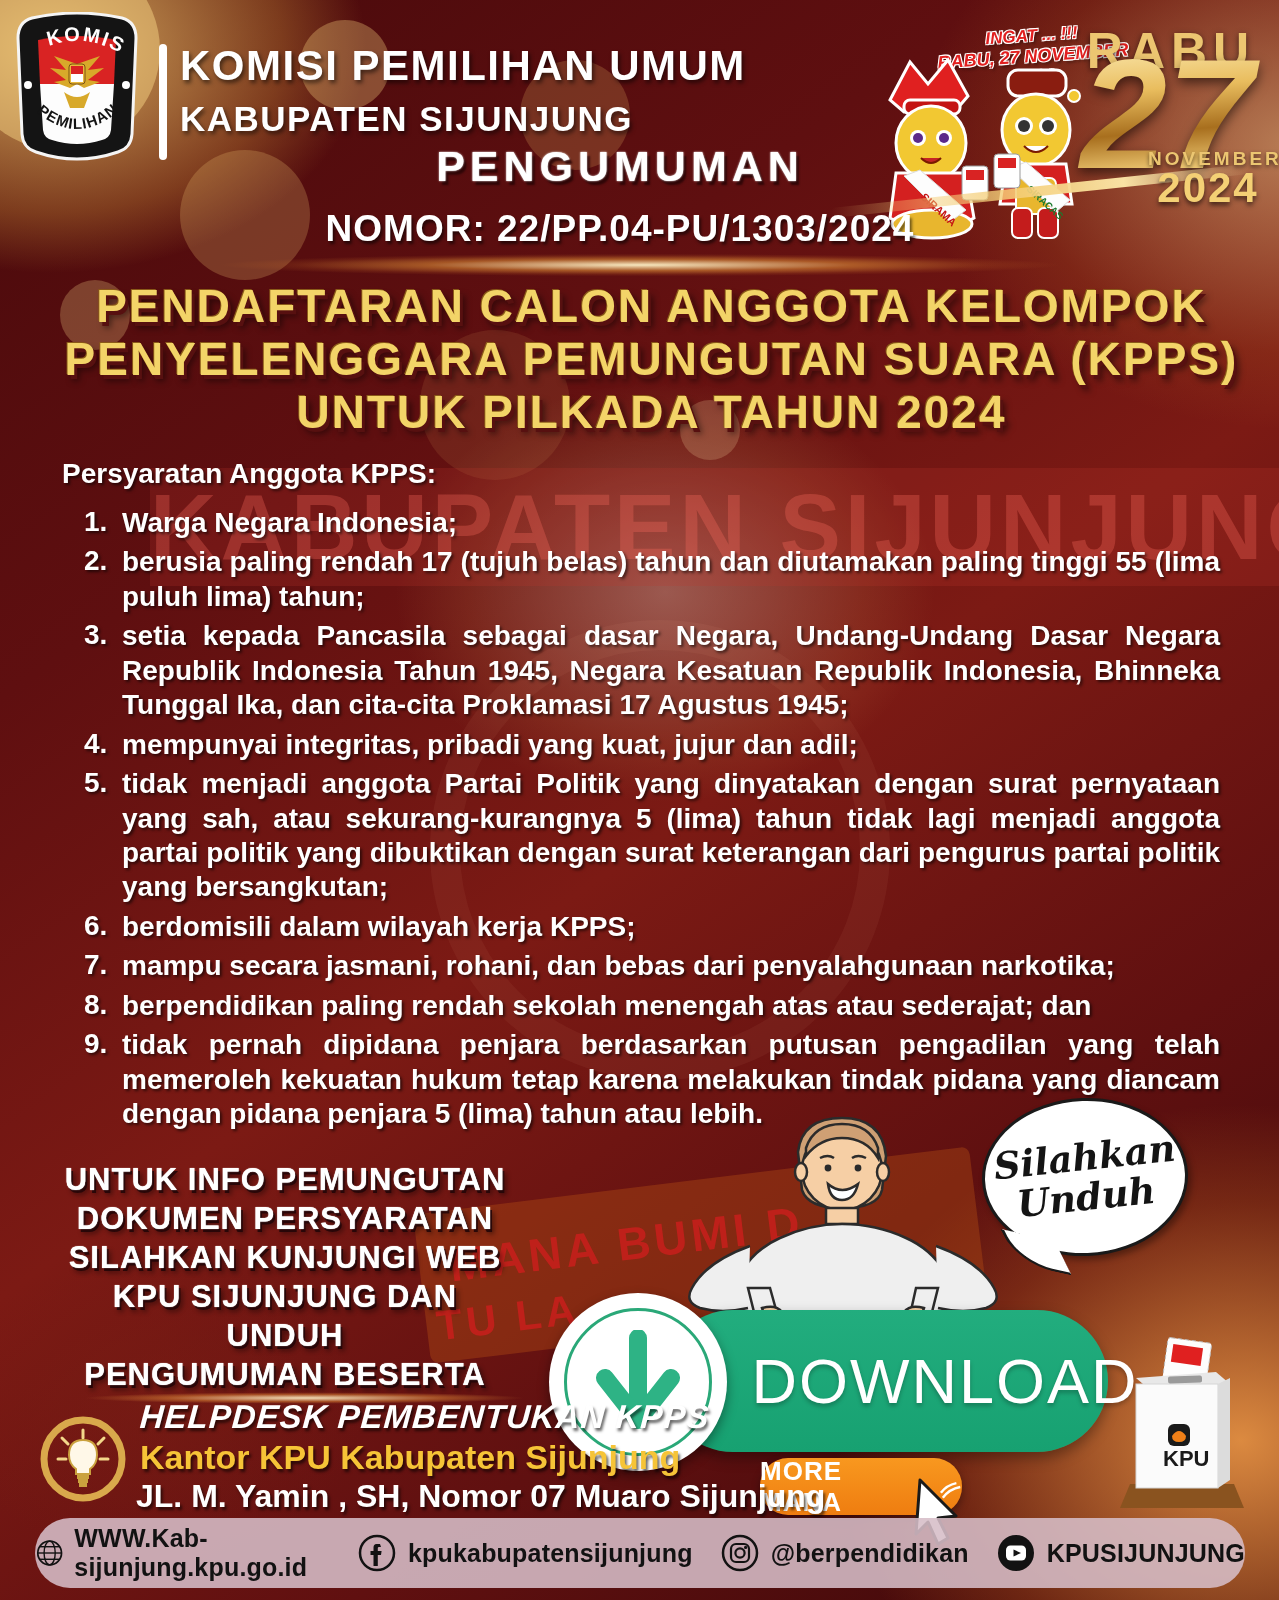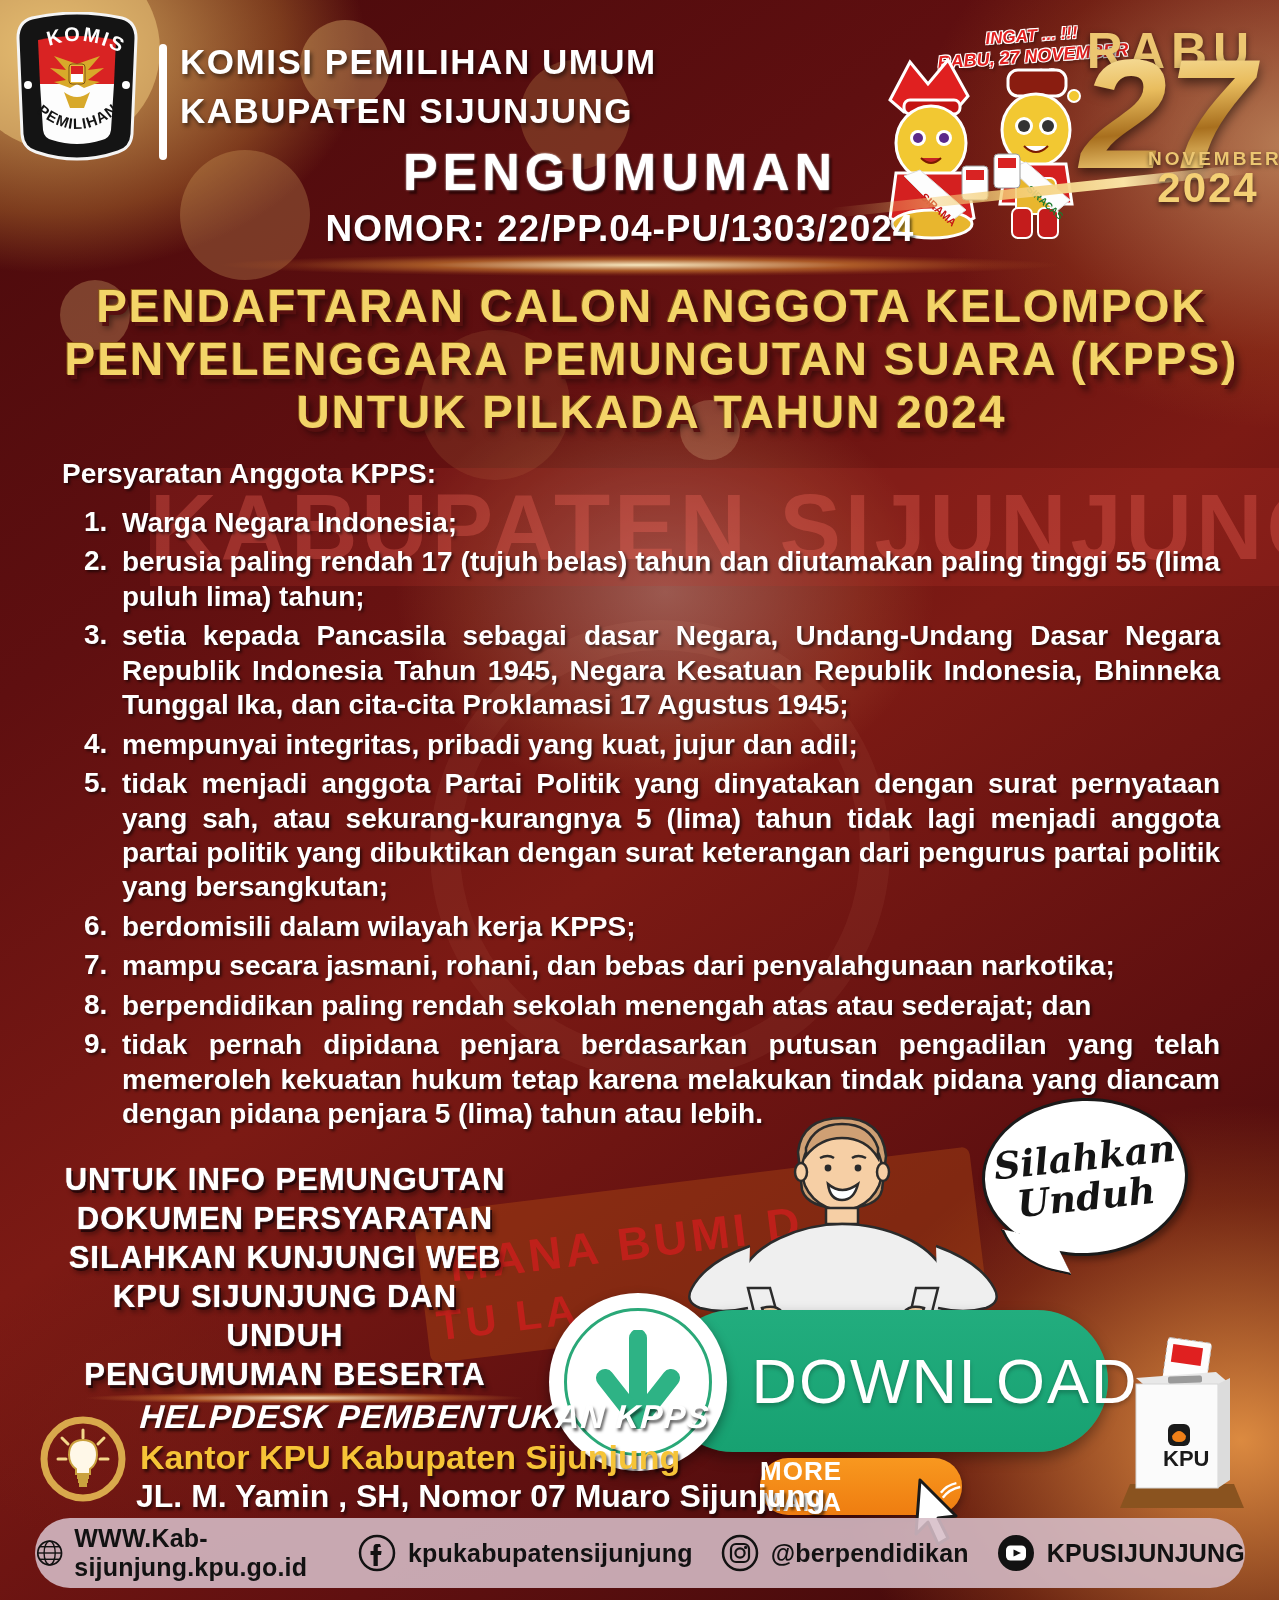--- a/index.html
+++ b/index.html
@@ -23,21 +23,21 @@
   .wm-ribbon{position:absolute;left:420px;top:1180px;width:560px;height:150px;
     background:rgba(170,70,20,.45);transform:rotate(-7deg);border-radius:8px;overflow:hidden;}
   .wm-ribbon div{font-weight:bold;color:rgba(210,30,30,.75);letter-spacing:4px;}
   .wm-seal{position:absolute;left:430px;top:620px;width:460px;height:460px;border-radius:50%;
     border:30px solid rgba(255,180,150,.06);pointer-events:none;}
   
   .logo-wrap{position:absolute;left:14px;top:12px;}
   .hdr-bar{position:absolute;left:159px;top:44px;width:8px;height:116px;background:#fff;border-radius:4px;}
   .org{position:absolute;left:180px;top:42px;color:#fff;font-weight:bold;letter-spacing:1.5px;
     text-shadow:2px 3px 4px rgba(0,0,0,.55);}
-  .org .l1{font-size:35px;}
+  .org .l1{font-size:42px;}
   .org .l2{font-size:35px;margin-top:9px;}
   
   .reminder{position:absolute;left:918px;top:26px;width:230px;text-align:center;transform:rotate(-4deg);
     color:#e11f1f;font-weight:bold;font-style:italic;
     text-shadow:-1px -1px 0 #fff,1px -1px 0 #fff,-1px 1px 0 #fff,1px 1px 0 #fff,2px 3px 3px rgba(0,0,0,.4);}
   .reminder .r1{font-size:17px;}
   .reminder .r2{font-size:18px;}
   .reminder .r3{font-size:18px;}
   .mascots{position:absolute;left:876px;top:48px;}
   
@@ -50,21 +50,21 @@
     filter:drop-shadow(0 5px 6px rgba(0,0,0,.55));}
   .swoosh{position:absolute;left:830px;top:186px;width:420px;height:10px;border-radius:6px;
     background:linear-gradient(90deg,transparent,rgba(244,206,120,.9) 45%,#f9e2a4 70%,transparent);
     transform:rotate(-6deg);}
   .nov{position:absolute;left:1148px;top:148px;width:120px;text-align:center;font-weight:bold;
     font-size:19px;letter-spacing:3px;color:#ecc671;text-shadow:0 2px 4px rgba(0,0,0,.6);}
   .yr{position:absolute;left:1144px;top:164px;width:128px;text-align:center;font-weight:bold;
     font-size:42px;letter-spacing:2px;color:#f4d075;text-shadow:0 3px 5px rgba(0,0,0,.6);}
   
   .peng{position:absolute;left:250px;top:142px;width:740px;text-align:center;
-    font-size:52px;font-weight:bold;letter-spacing:5px;color:#fff;
+    font-size:43px;font-weight:bold;letter-spacing:5px;color:#fff;
     text-shadow:0 0 2px #fff, 3px 4px 2px rgba(40,5,6,.85);}
   .nomor{position:absolute;left:250px;top:208px;width:740px;text-align:center;
     font-size:37px;font-weight:bold;letter-spacing:1px;color:#fff;text-shadow:2px 3px 3px rgba(0,0,0,.55);}
   .flare{position:absolute;left:80px;top:250px;width:1120px;height:30px;
     background:radial-gradient(ellipse 50% 50% at 50% 50%, rgba(255,243,200,.95), rgba(240,160,60,.5) 38%, rgba(200,110,40,.18) 62%, transparent 75%);}
   
   .title{position:absolute;left:32px;top:280px;width:1239px;text-align:center;
     font-weight:bold;color:#f3d468;letter-spacing:2px;font-size:46px;line-height:53px;
     text-shadow:-1px -1px 0 #8a5a18, 3px 4px 0 #571010, 5px 6px 6px rgba(0,0,0,.5);}
   

